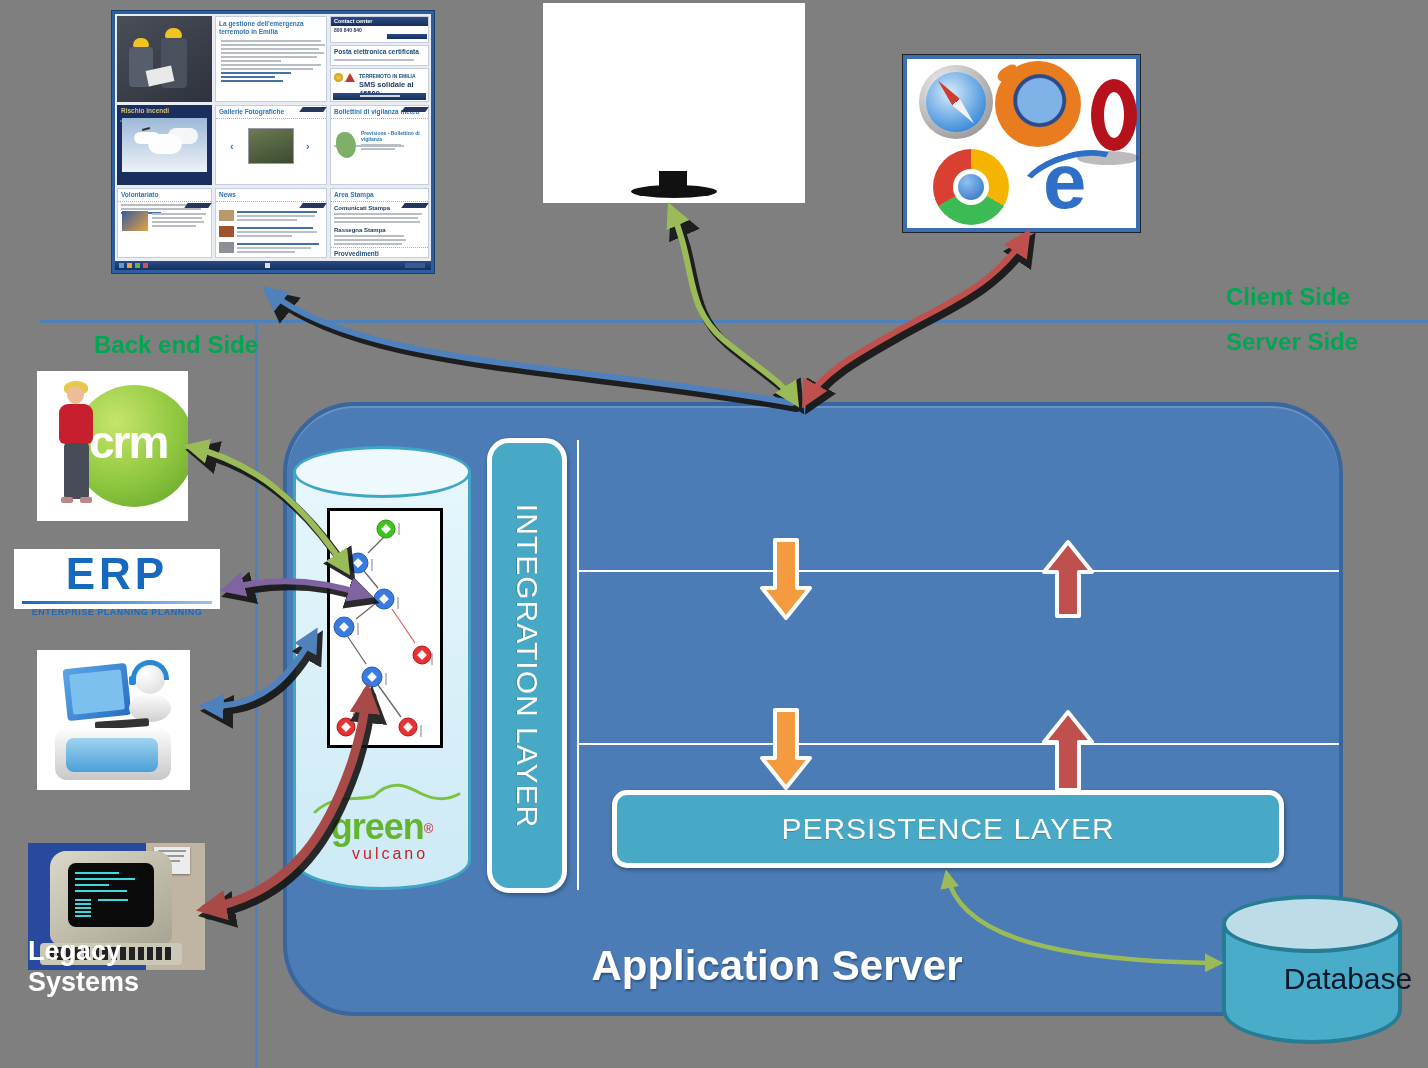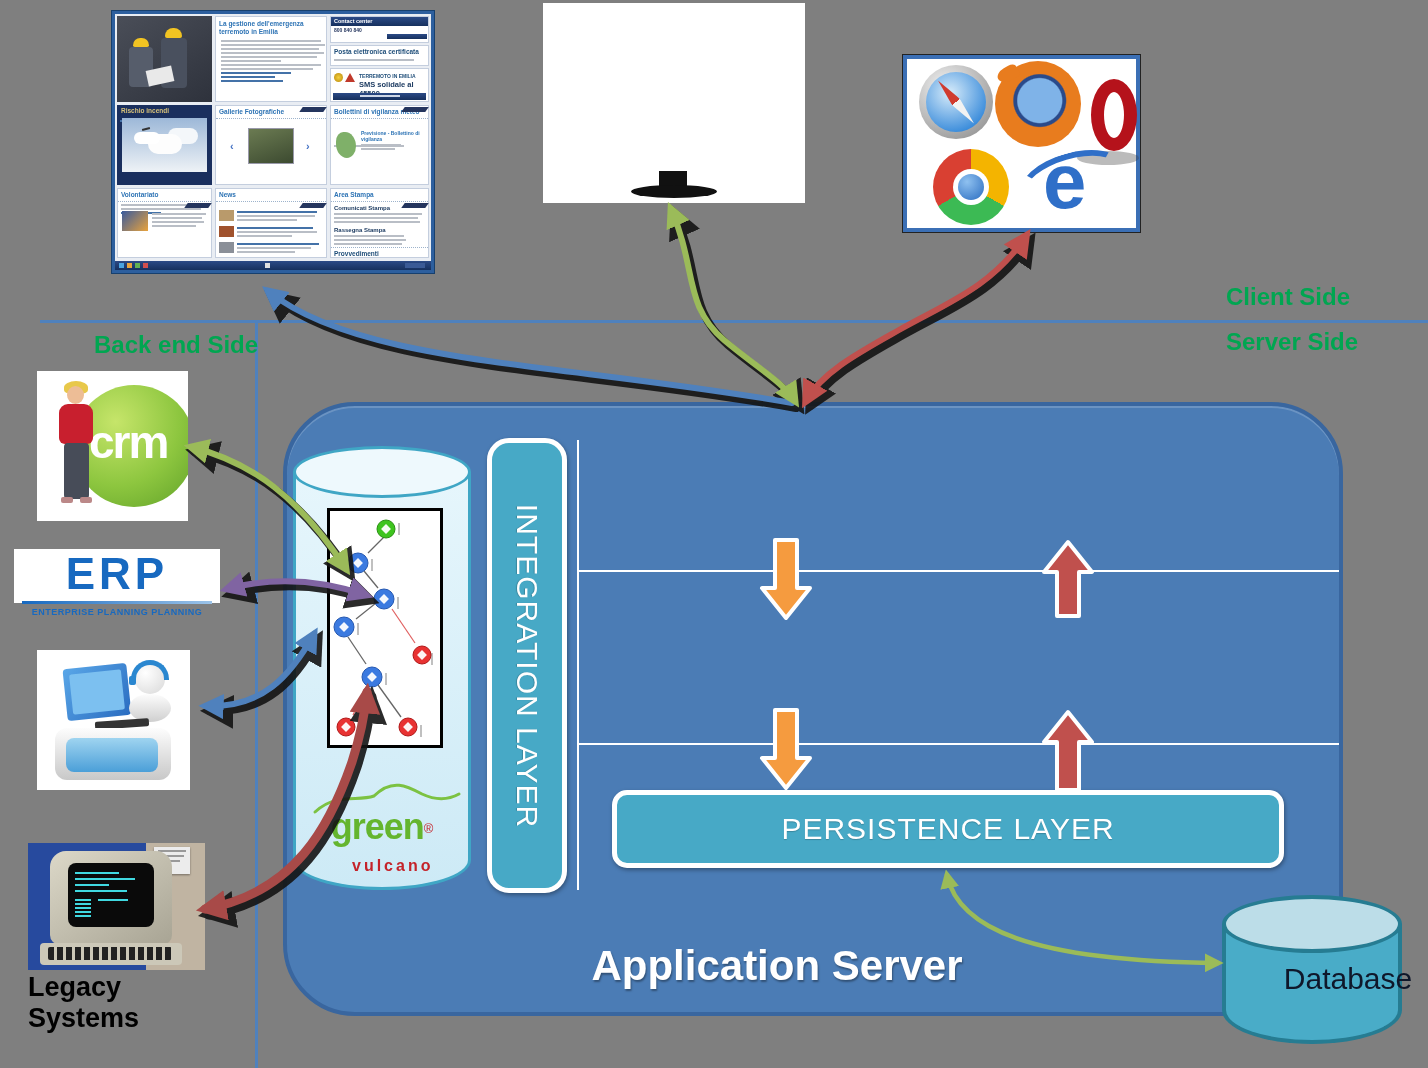--- a/index.html
+++ b/index.html
@@ -216,21 +216,21 @@
     <div>
       <div class="a" style="left:27px;top:10px;width:24px;height:13px;background:#e8c84a;border-radius:50% 50% 30% 30%;"></div>
       <div class="a" style="left:30px;top:15px;width:17px;height:18px;background:#edbd96;border-radius:50%;"></div>
       <div class="a" style="left:22px;top:33px;width:34px;height:40px;background:#c81f2e;border-radius:9px 9px 6px 6px;"></div>
       <div class="a" style="left:27px;top:72px;width:25px;height:56px;background:#474c58;border-radius:4px;"></div>
       <div class="a" style="left:24px;top:126px;width:12px;height:6px;background:#b88;border-radius:2px;"></div>
       <div class="a" style="left:43px;top:126px;width:12px;height:6px;background:#b88;border-radius:2px;"></div>
     </div>
   </div>
 
-  <div class="a imgbox" style="left:14px;top:549px;width:206px;height:54px;">
+  <div class="a imgbox" style="left:14px;top:549px;width:206px;height:60px;">
     <div class="a" style="left:0;top:0px;width:100%;text-align:center;font-size:44px;font-weight:bold;color:#1769c0;letter-spacing:4px;line-height:50px;">ERP</div>
     <div class="a" style="left:8px;top:52px;width:190px;height:3px;background:linear-gradient(90deg,#1769c0,#9cc3e8);"></div>
     <div class="a" style="left:0;top:58px;width:100%;text-align:center;font-size:9px;font-weight:bold;color:#1769c0;letter-spacing:.5px;">ENTERPRISE PLANNING PLANNING</div>
   </div>
 
   <div class="a imgbox" style="left:37px;top:650px;width:153px;height:140px;overflow:hidden;">
     <div class="a" style="left:28px;top:16px;width:64px;height:52px;background:linear-gradient(135deg,#5aa7e8,#2a6cc0);border-radius:4px;transform:rotate(-6deg);">
       <div class="a" style="left:6px;top:6px;right:6px;bottom:6px;background:#7cc0f0;border-radius:2px;"></div>
     </div>
     <div>
@@ -259,21 +259,21 @@
         <div class="a" style="left:7px;top:21px;width:34px;height:2px;background:#40d8e0;"></div>
         <div class="a" style="left:7px;top:27px;width:52px;height:2px;background:#40d8e0;"></div>
         <div class="a" style="left:7px;top:36px;width:16px;height:18px;background:repeating-linear-gradient(#40d8e0 0 2px,transparent 2px 4px);"></div>
         <div class="a" style="left:30px;top:36px;width:30px;height:2px;background:#40d8e0;"></div>
       </div>
     </div>
     <div class="a" style="left:12px;top:100px;width:142px;height:22px;background:#ccc8b8;border-radius:4px;">
       <div class="a" style="left:8px;top:4px;width:124px;height:13px;background:repeating-linear-gradient(90deg,#222 0 6px,#ccc8b8 6px 9px);border-radius:2px;"></div>
     </div>
   </div>
-  <div class="a" style="left:28px;top:972px;width:210px;font-size:27px;font-weight:bold;color:#000000;">Legacy Systems</div>
+  <div class="a" style="left:28px;top:936px;width:210px;font-size:27px;font-weight:bold;color:#ffffff;">Legacy Systems</div>
 
   <div class="a" style="left:283px;top:402px;width:1060px;height:614px;background:#4B7CB5;border:4px solid #39669f;border-radius:72px;box-shadow:inset 0 2px 0 rgba(255,255,255,.18);"></div>
   <div class="a" style="left:567px;top:942px;width:420px;text-align:center;font-size:42px;font-weight:bold;color:#fff;text-shadow:1px 2px 2px rgba(0,0,0,.35);">Application Server</div>
 
   <div class="a" style="left:293px;top:472px;width:178px;height:418px;background:linear-gradient(180deg,#e6f6fc,#cdeaf6);border:3px solid #3fa6c5;border-top:none;border-radius:0 0 89px 89px / 0 0 30px 30px;"></div>
   <div class="a cyl-top" style="left:293px;top:446px;width:178px;height:52px;background:#eef9fd;border:3px solid #3fa6c5;"></div>
 
   <div class="a" style="left:327px;top:508px;width:116px;height:240px;background:#fff;border:3px solid #000;">
     <svg width="110" height="234" viewBox="0 0 110 234">
       <g stroke="#666" stroke-width="1.3">
@@ -320,21 +320,21 @@
     </svg>
   </div>
 
   <div>
     <svg class="a" style="left:312px;top:772px;" width="150" height="45" viewBox="0 0 150 45">
       <path d="M3,40 C25,20 45,30 62,24 C80,6 95,14 110,22 C125,29 138,27 147,22" stroke="#7cc242" stroke-width="3" fill="none" stroke-linecap="round"></path>
     </svg>
     <div class="a" style="left:322px;top:806px;width:120px;text-align:center;">
       <span style="font-size:36px;font-weight:bold;color:#64b52e;letter-spacing:-1px;">green</span><span style="font-size:13px;color:#c4232a;vertical-align:super;">®</span>
     </div>
-    <div class="a" style="left:352px;top:845px;font-size:16px;font-weight:bold;color:#c4232a;letter-spacing:3px;margin-top:12px;">vulcano</div>
+    <div class="a" style="left:352px;top:845px;font-size:16px;font-weight:normal;color:#c4232a;letter-spacing:3px;">vulcano</div>
   </div>
 
   <div class="a teal-box" style="left:487px;top:438px;width:80px;height:455px;border-radius:22px;">
     <div class="a layer-text" style="left:-188px;top:188px;width:445px;height:70px;line-height:70px;transform:rotate(90deg);">INTEGRATION LAYER</div>
   </div>
 
   <div class="a teal-box" style="left:612px;top:790px;width:672px;height:78px;">
     <div class="layer-text">PERSISTENCE LAYER</div>
   </div>
 

